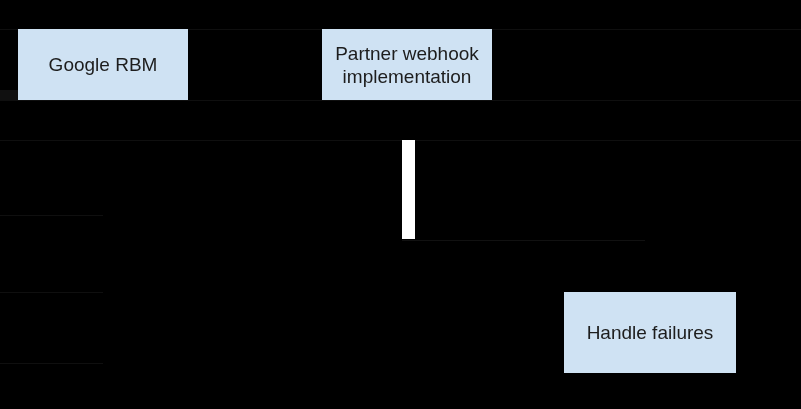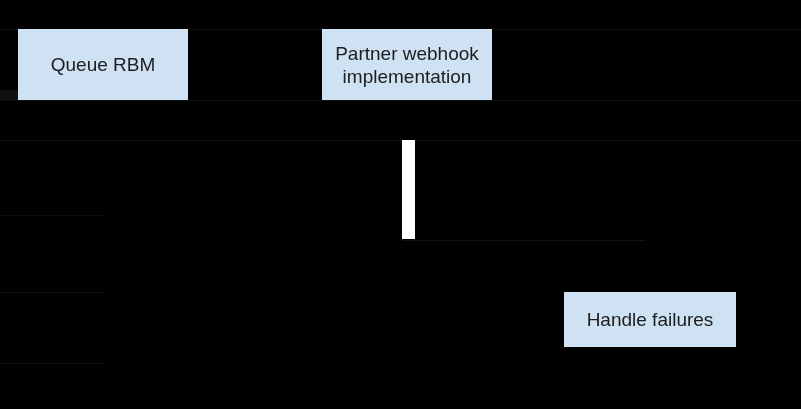--- a/index.html
+++ b/index.html
@@ -43,21 +43,21 @@
     display: flex;
     align-items: center;
     justify-content: center;
     text-align: center;
     box-sizing: border-box;
     padding: 0 8px;
   }
   .node-google-rbm      { left: 18px;  top: 29px;  width: 170px; height: 71px; }
   .node-partner-webhook { left: 322px; top: 29px;  width: 170px; height: 71px; }
   .node-queue           { left: 558px; top: 143px; width: 172px; height: 72px; }
-  .node-handle-failures { left: 564px; top: 292px; width: 172px; height: 55px; }
+  .node-handle-failures { left: 564px; top: 292px; width: 172px; height: 81px; }
   
   .activation-bar {
     position: absolute;
     left: 402px; top: 140px;
     width: 13px; height: 99px;
     background: #ffffff;
   }
 </style>
 </head>
 <body>
@@ -67,21 +67,21 @@
   <div class="hline hline-row-top"></div>
   <div class="hline hline-row-bottom"></div>
   <div class="hline hline-row2-top"></div>
   <div class="hline hline-stub-queue"></div>
   <div class="hline hline-arrow-mid"></div>
   <div class="hline hline-stub-hf-top"></div>
   <div class="hline hline-stub-hf-bot"></div>
   <div class="faint-rect"></div>
 
   <div class="node node-google-rbm">
-    <span>Queue RBM</span>
+    <span>Google RBM</span>
   </div>
 
   <div class="node node-partner-webhook">
     <span>Partner webhook implementation</span>
   </div>
 
 
   <div class="node node-handle-failures">
     <span>Handle failures</span>
   </div>

